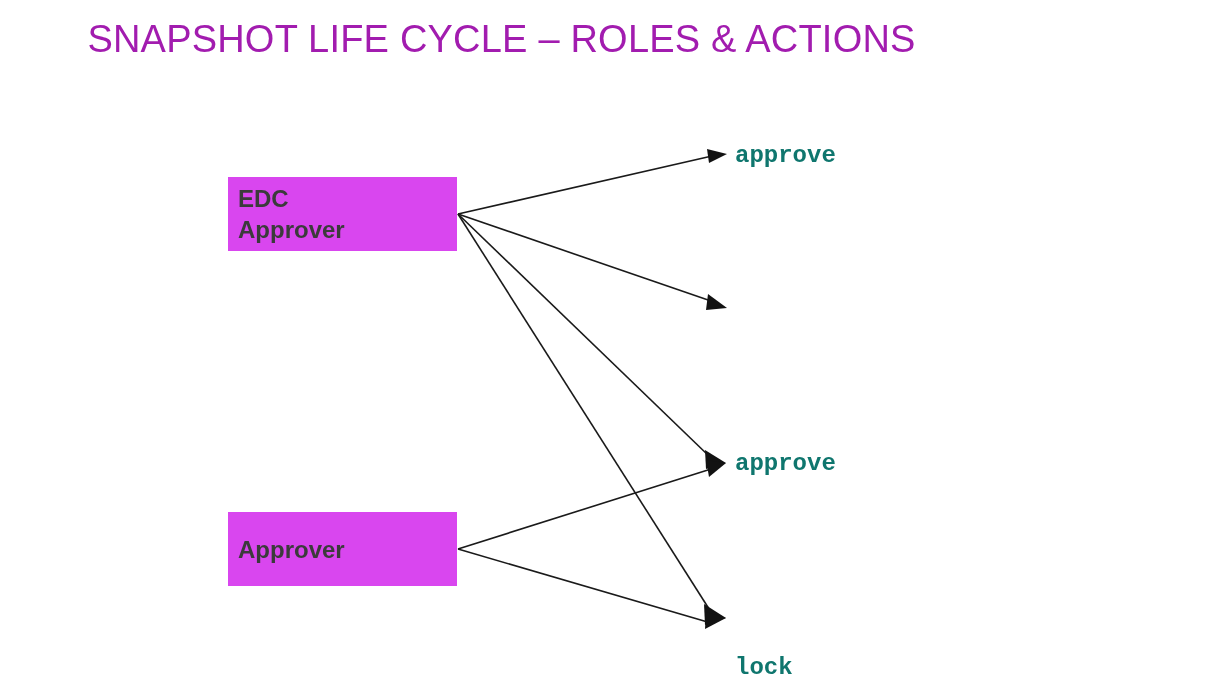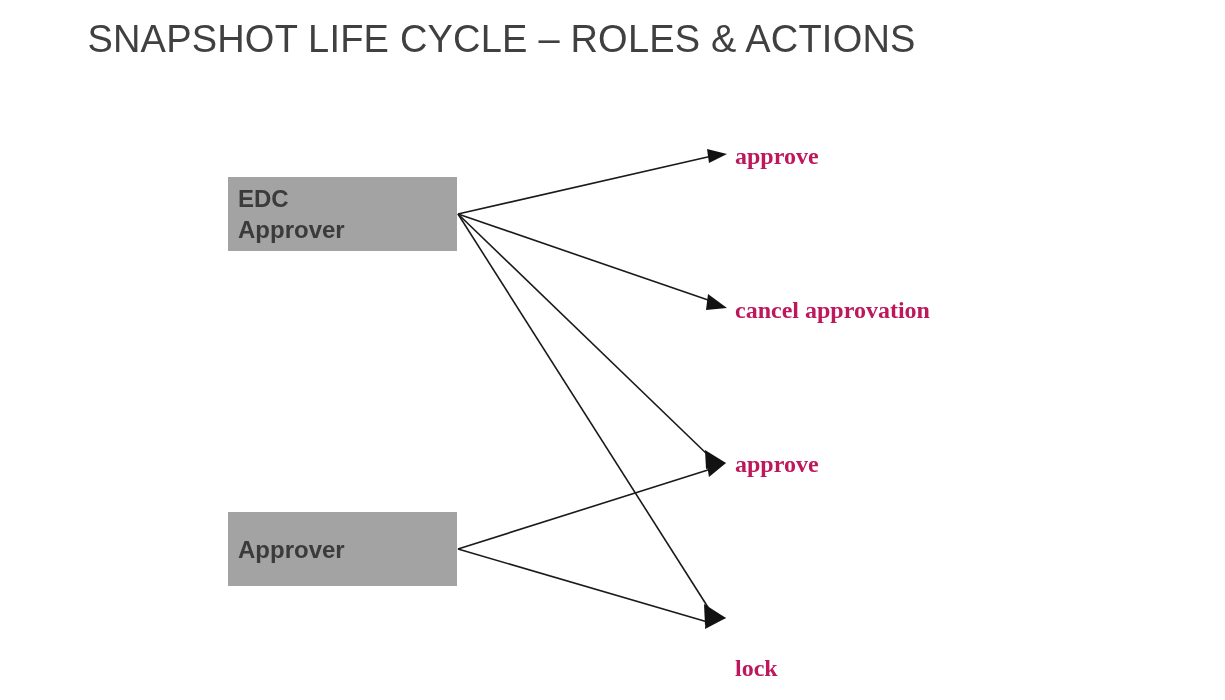--- a/index.html
+++ b/index.html
@@ -25,52 +25,52 @@
   }
   #slide-title {
     position: absolute;
     left: 0;
     top: 18px;
     width: 1003px;
     text-align: center;
     font-family: "Liberation Sans", sans-serif;
     font-size: 38px;
     font-weight: 400;
-    color: #404040;
+    color: #a21caf;
     letter-spacing: 0.2px;
     white-space: nowrap;
   }
   .role-box {
     position: absolute;
     width: 229px;
     height: 74px;
-    background: #a3a3a3;
+    background: #d946ef;
     box-sizing: border-box;
     display: flex;
     flex-direction: column;
     justify-content: center;
     padding-left: 10px;
   }
   .role-line {
     font-family: "Liberation Sans", sans-serif;
     font-size: 24px;
     font-weight: bold;
     color: #3B3B3B;
     line-height: 31px;
     white-space: nowrap;
   }
   #box-edc-approver { left: 228px; top: 177px; }
   #box-department-approver { left: 228px; top: 512px; }
 
   .action-label {
     position: absolute;
-    font-family: Liberation Serif, serif;
+    font-family: Liberation Mono, monospace;
     font-size: 24px;
     font-weight: bold;
-    color: #be185d;
+    color: #0f766e;
     white-space: nowrap;
     line-height: 1;
   }
   #action-approve            { left: 735px; top: 144px; }
   #action-cancel-approvation { left: 735px; top: 298px; }
   #action-unlock             { left: 735px; top: 452px; }
   #action-lock               { left: 735px; top: 608px; margin-top: 48px; }
 
   #connector-layer {
     position: absolute;
@@ -130,17 +130,16 @@
   <div class="role-box" id="box-edc-approver">
     <div class="role-line">EDC</div>
     <div class="role-line">Approver</div>
   </div>
 
   <div class="role-box" id="box-department-approver">
     <div class="role-line">Approver</div>
   </div>
 
   <div class="action-label" id="action-approve">approve</div>
-  <div class="action-label" id="action-cancel-approvation">cancel approvation</div>
   <div class="action-label" id="action-unlock">approve</div>
   <div class="action-label" id="action-lock">lock</div>
 
 </div>
 
 </body></html>

